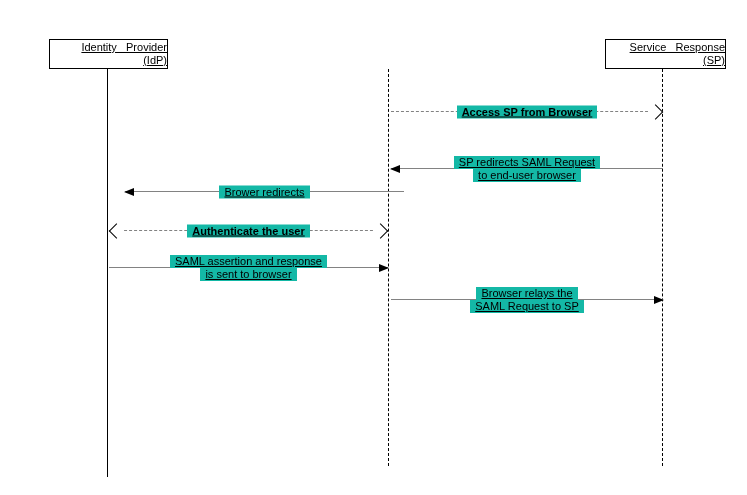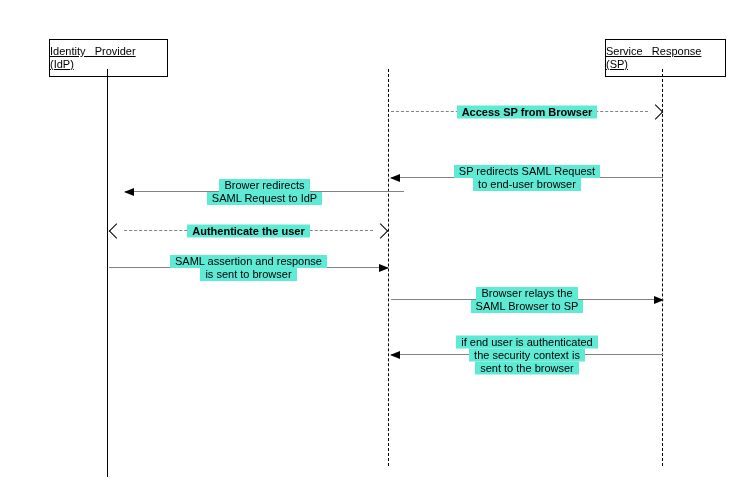--- a/index.html
+++ b/index.html
@@ -3,23 +3,23 @@
 <meta charset="utf-8">
 <style>
   html,body { margin:0; padding:0; background:#ffffff; }
   .diagram {
     position:relative; width:747px; height:495px; background:#ffffff;
     font-family:"Liberation Sans", sans-serif; font-size:11px; color:#000;
     overflow:hidden;
   }
   
   .actor {
-    position:absolute; top:39px; height:38px; box-sizing:border-box;
+    position:absolute; top:39px; height:30px; box-sizing:border-box;
     border:1.5px solid #000; background:#fff;
-    display:flex; flex-direction:column; justify-content:center; align-items:flex-start;
+    display:flex; flex-direction:column; justify-content:center; align-items:flex-end;
     line-height:13px; text-align:center;
   }
   .actor span { text-decoration:underline; white-space:nowrap; }
   
   .lifeline { position:absolute; top:69px; width:0; }
   .lifeline.solid  { border-left:1.5px solid #000; }
   .lifeline.dashed { border-left:1.5px dashed #000; }
   
   .msg { position:absolute; }
   .msg .line {
@@ -34,21 +34,21 @@
   .arrf.right { right:0; border-left:10px solid #000; }
   
   .chev { position:absolute; top:50%; width:11px; height:11px; box-sizing:border-box; background:#fff; }
   .chev.right { right:3px; transform:translateY(-50%) rotate(45deg);
                 border-top:1.5px solid #000; border-right:1.5px solid #000; }
   .chev.left  { left:3px;  transform:translateY(-50%) rotate(-45deg);
                 border-top:1.5px solid #000; border-left:1.5px solid #000; }
   
   .label { position:absolute; left:0; right:0; top:50%; transform:translateY(-50%);
            text-align:center; line-height:13px; }
-  .label .ln { display:table; margin:0 auto; background:#5eead4; padding:0 5px; white-space:nowrap; }
+  .label .ln { display:table; margin:0 auto; background:#14b8a6; padding:0 5px; white-space:nowrap;text-decoration:underline; }
   .msg.bold .ln { font-weight:bold; }
 </style>
 </head>
 <body>
 
 <div class="diagram">
 
   <div class="actor" style="left:49px;width:119px">
     <span>Identity_ Provider</span>
     <span>(IdP)</span>
@@ -63,35 +63,34 @@
   <div class="lifeline dashed" style="left:662px;height:397px"></div>
 
   <div class="msg bold" style="left:390px;top:105px;width:274px;height:14px">
     <div class="line dashed"></div>
     <span class="chev right"></span>
     <div class="label">
       <span class="ln">Access SP from Browser</span>
     </div>
   </div>
 
-  <div class="msg" style="left:390px;top:164px;width:274px;height:28px">
+  <div class="msg" style="left:390px;top:155px;width:274px;height:28px">
     <div class="line"></div>
     <span class="arrf left"></span>
     <div class="label">
       <span class="ln">SP redirects SAML Request</span>
       <span class="ln">to end-user browser</span>
     </div>
   </div>
 
   <div class="msg" style="left:124px;top:178px;width:281px;height:28px">
     <div class="line"></div>
     <span class="arrf left"></span>
     <div class="label">
       <span class="ln">Brower redirects</span>
-      <span class="ln">SAML Request to IdP</span>
     </div>
   </div>
 
   <div class="msg" style="left:108px;top:254px;width:281px;height:28px">
     <div class="line"></div>
     <span class="arrf right"></span>
     <div class="label">
       <span class="ln">SAML assertion and response</span>
       <span class="ln">is sent to browser</span>
     </div>
@@ -104,29 +103,20 @@
     <div class="label">
       <span class="ln">Authenticate the user</span>
     </div>
   </div>
 
   <div class="msg" style="left:390px;top:286px;width:274px;height:28px">
     <div class="line"></div>
     <span class="arrf right"></span>
     <div class="label">
       <span class="ln">Browser relays the</span>
-      <span class="ln">SAML Browser to SP</span>
+      <span class="ln">SAML Request to SP</span>
     </div>
   </div>
 
-  <div class="msg" style="left:390px;top:334px;width:274px;height:42px">
-    <div class="line"></div>
-    <span class="arrf left"></span>
-    <div class="label">
-      <span class="ln">if end user is authenticated</span>
-      <span class="ln">the security context is</span>
-      <span class="ln">sent to the browser</span>
-    </div>
-  </div>
 
 
 
 </div>
 
 </body></html>

